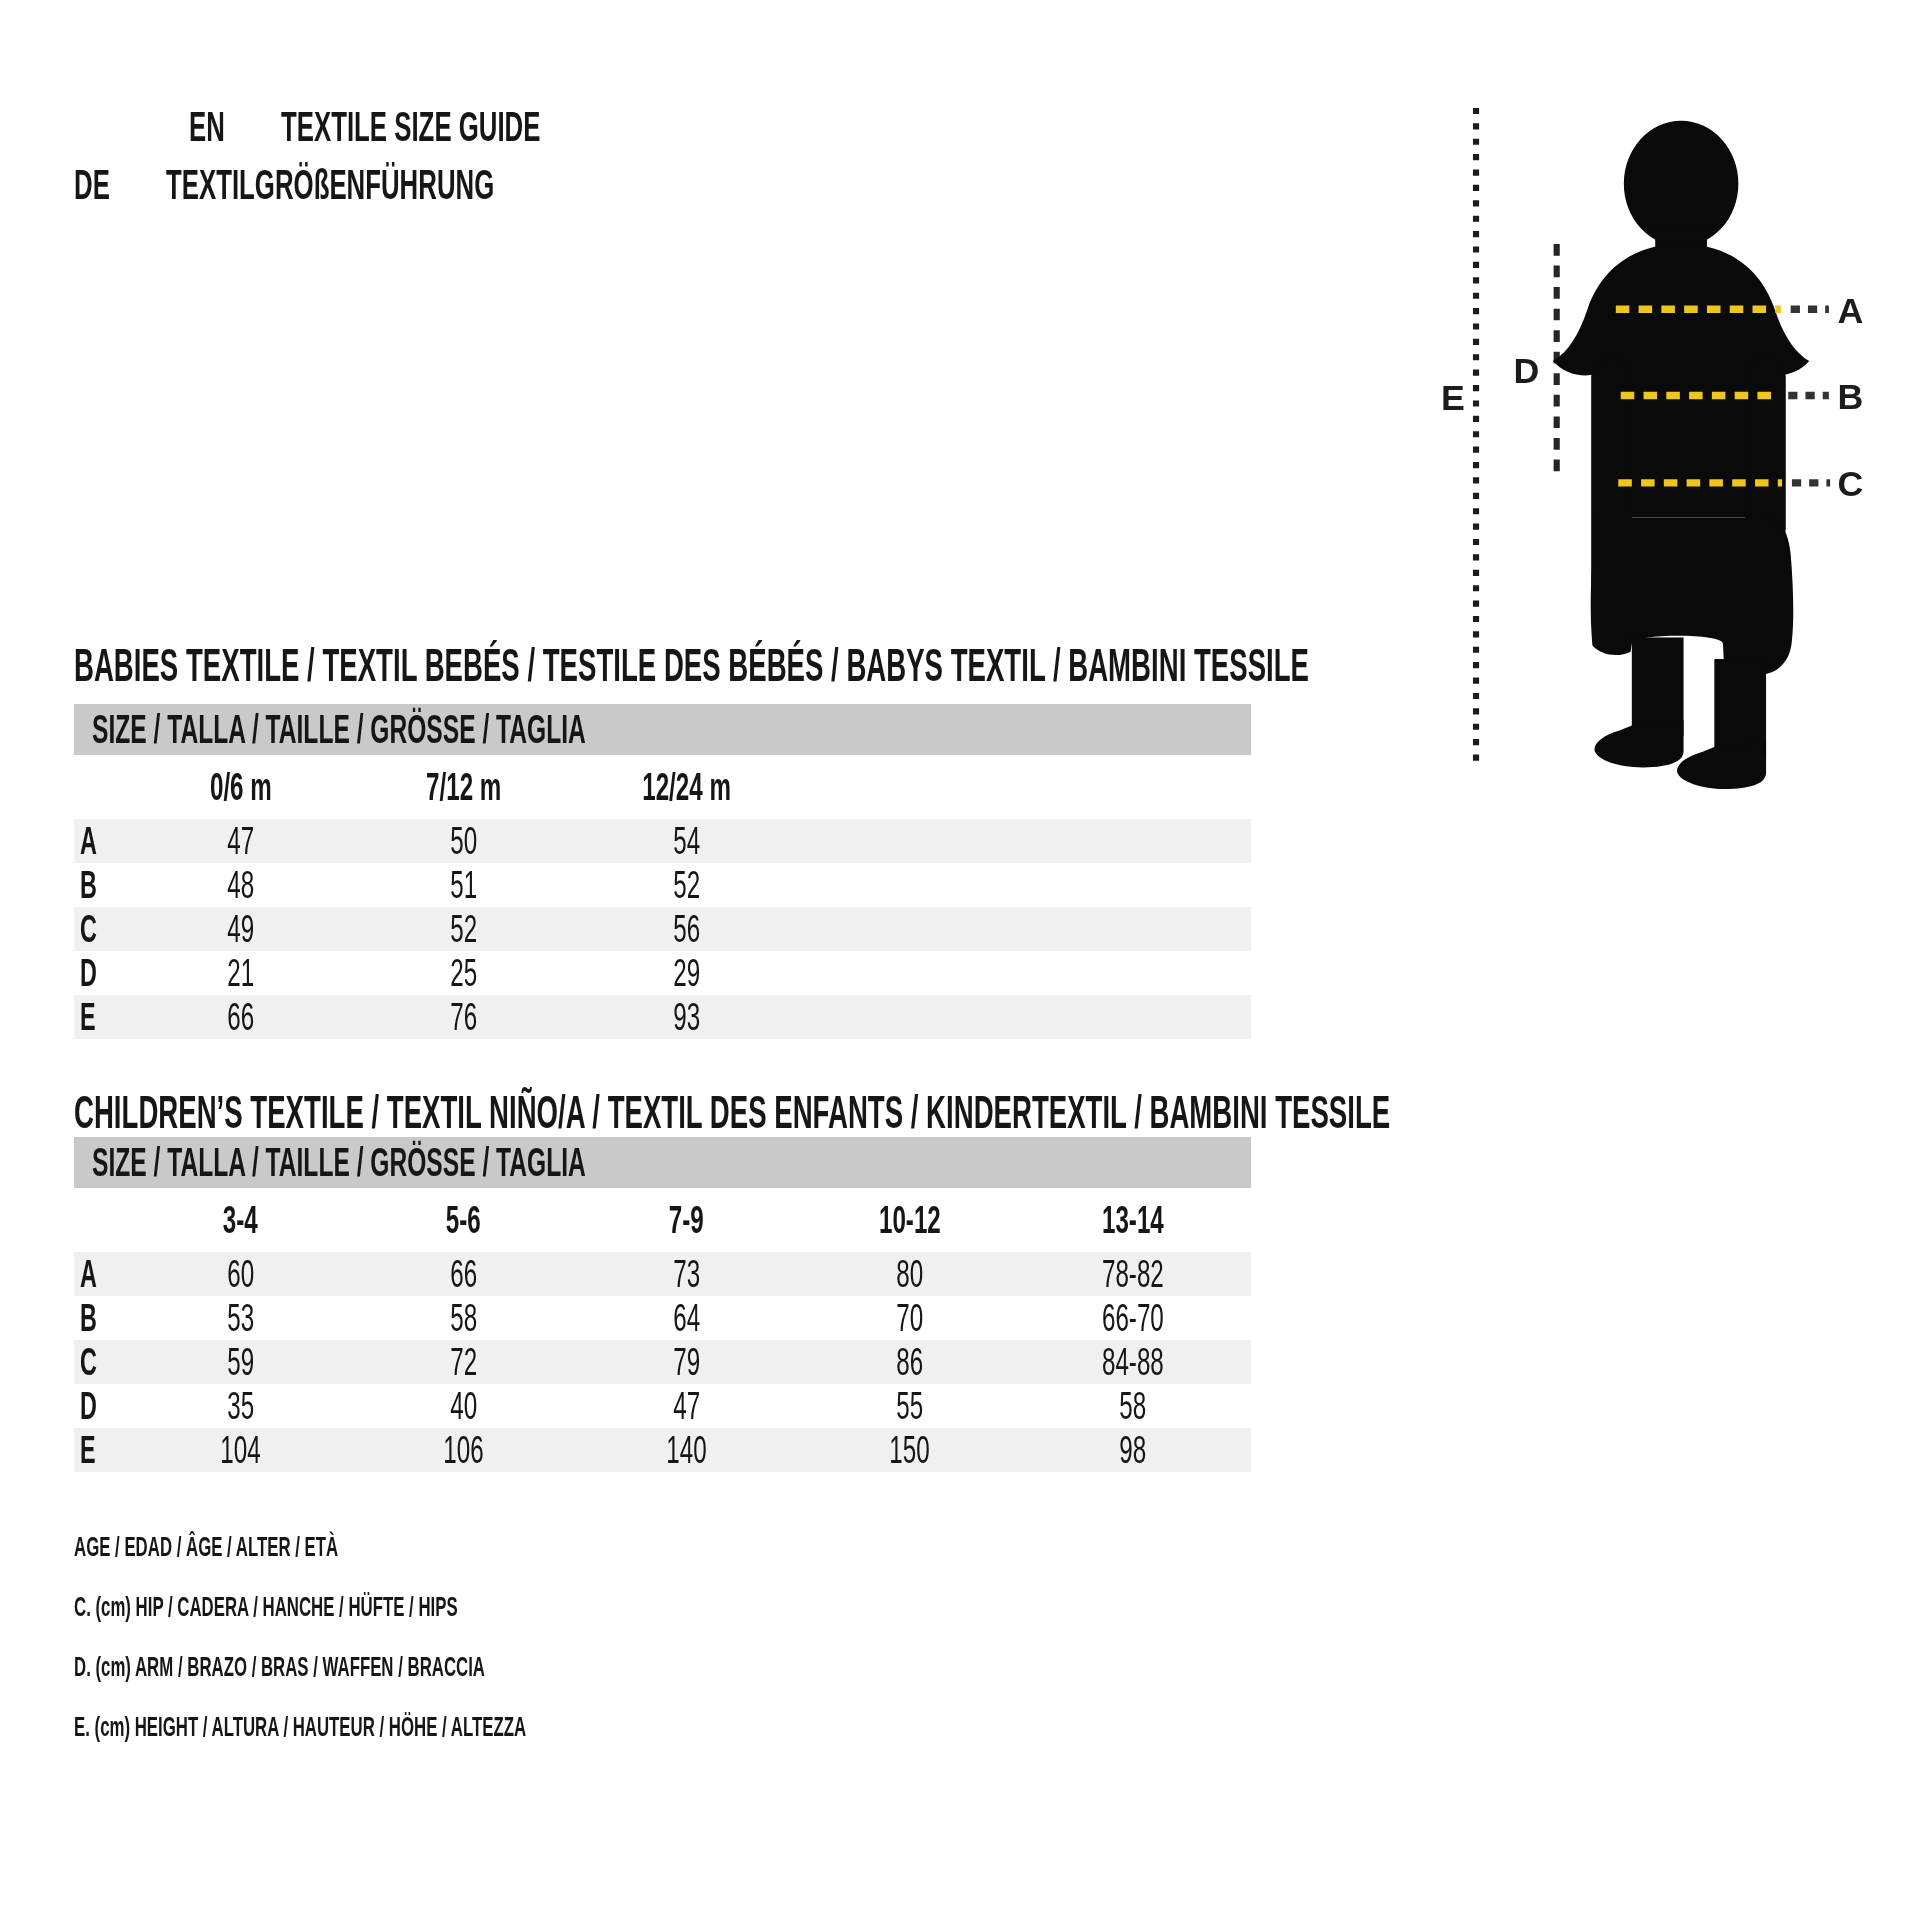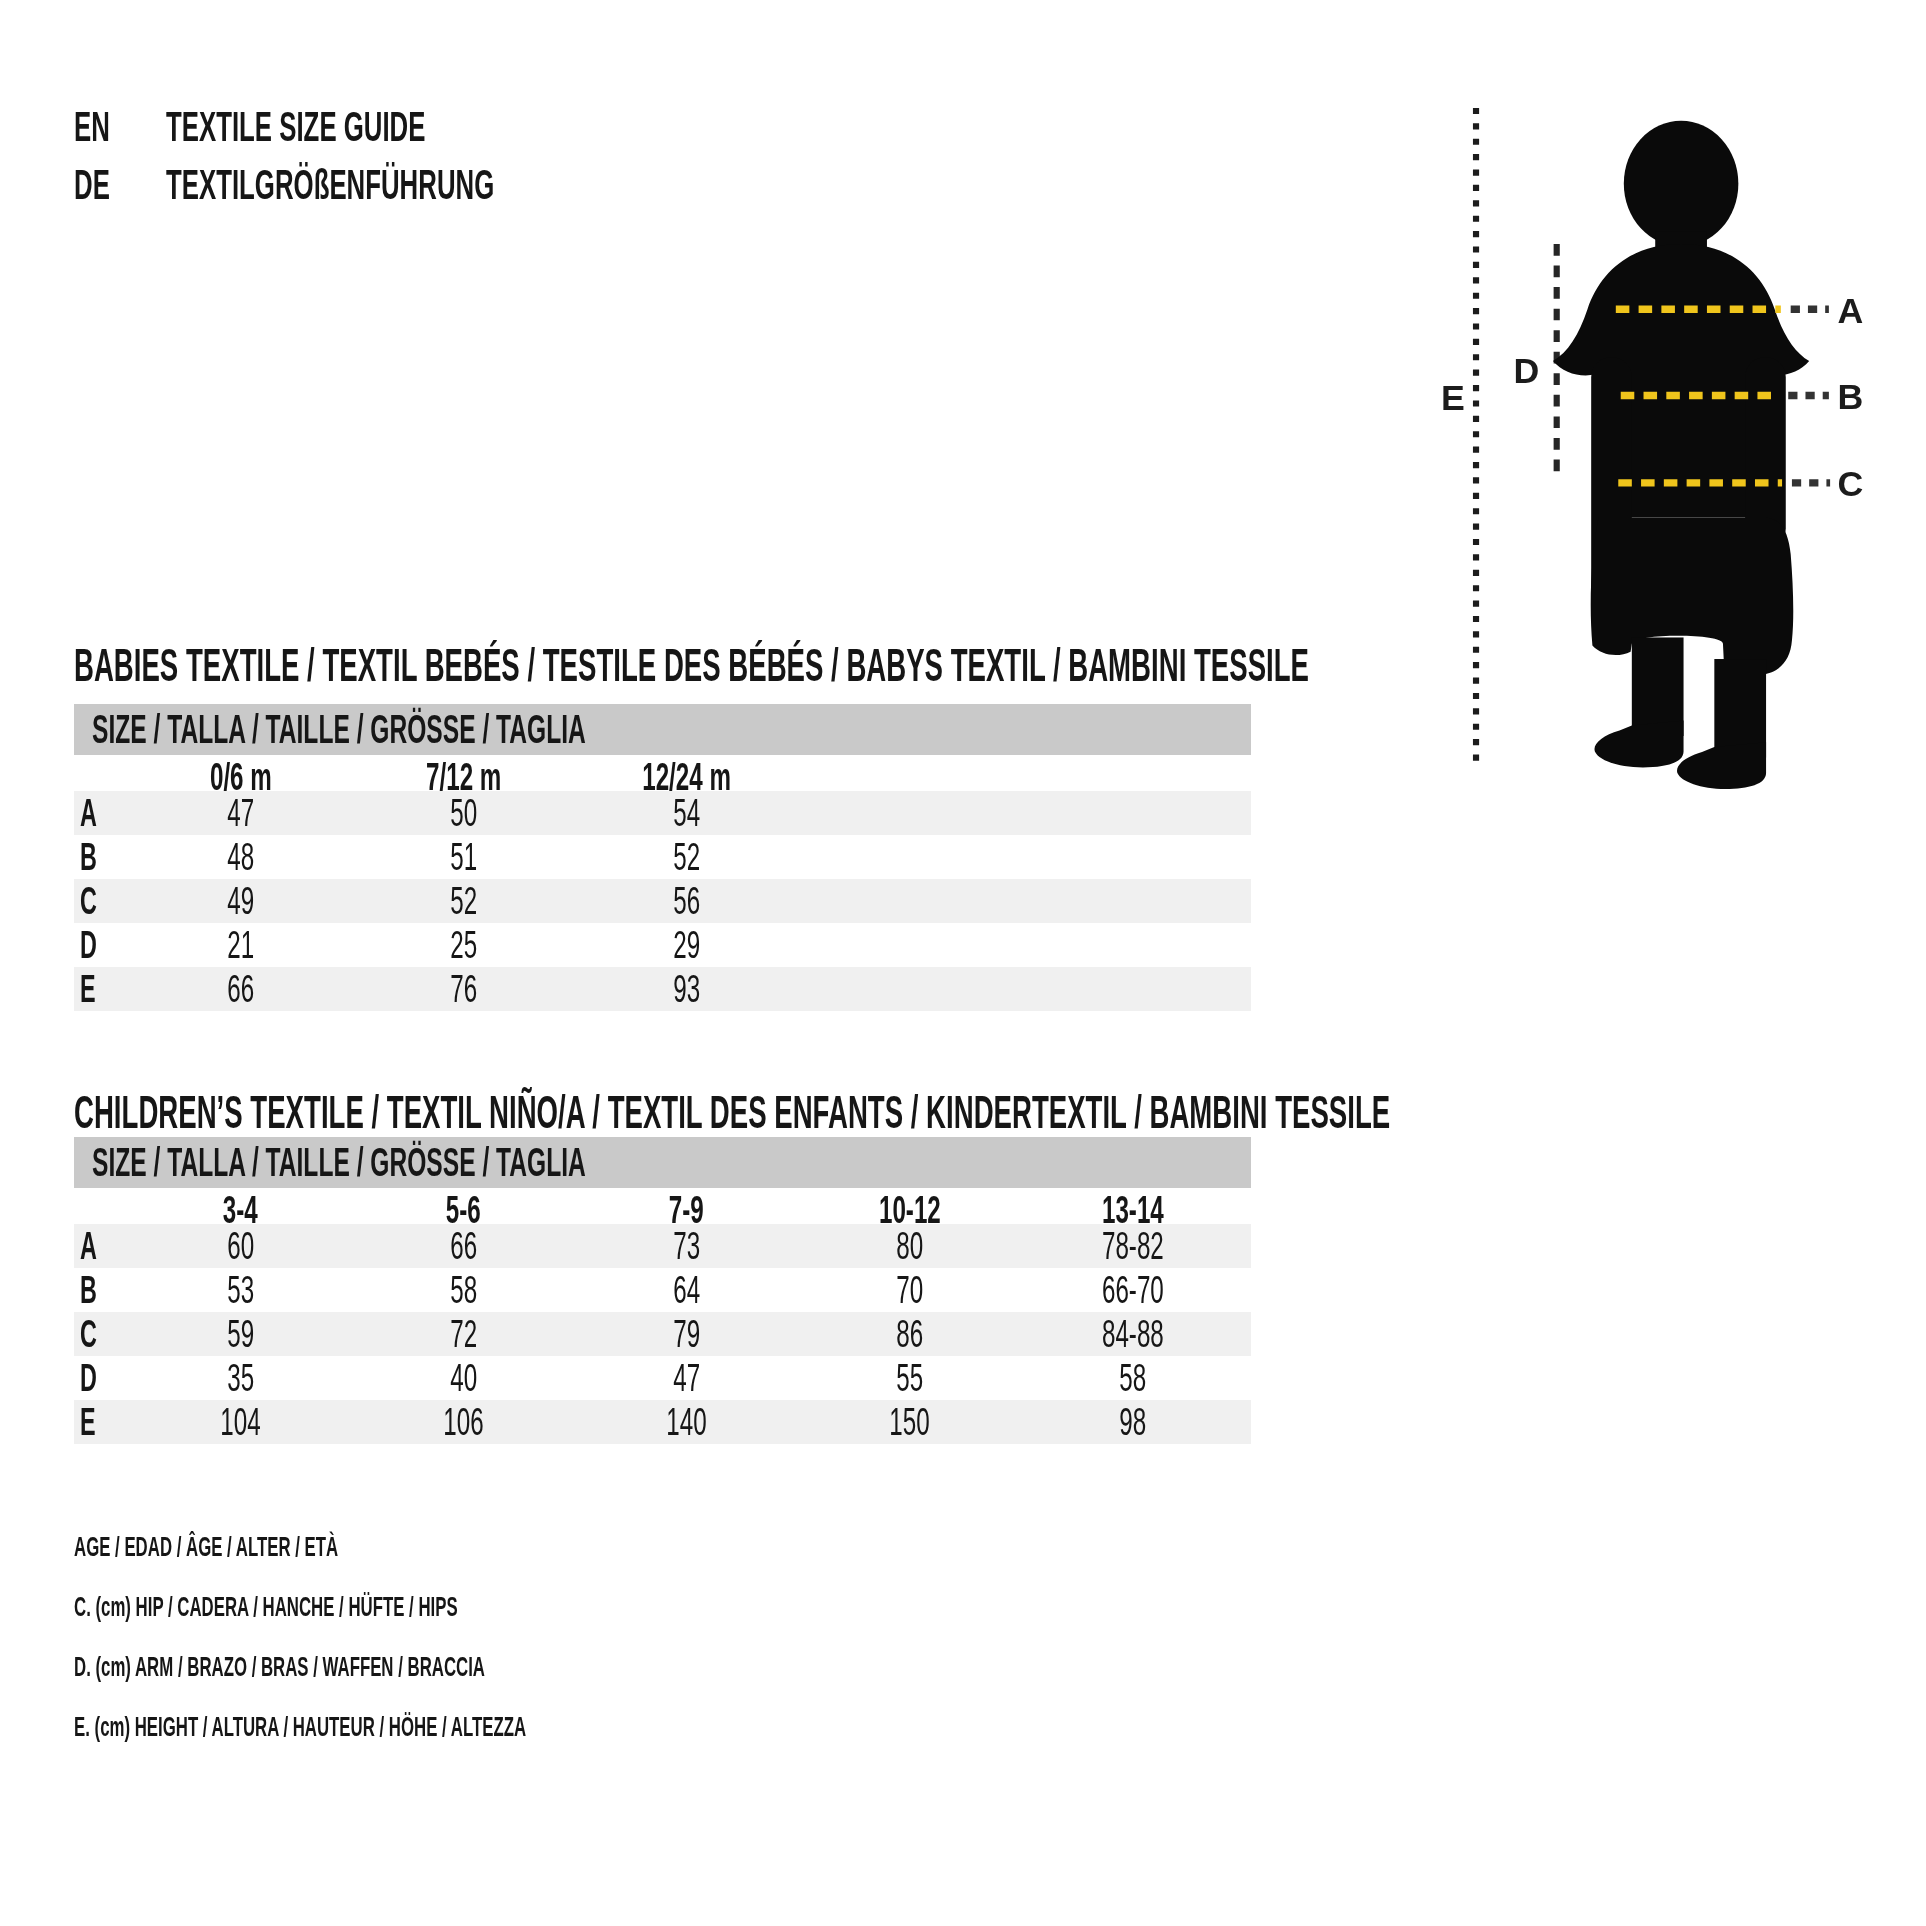--- a/index.html
+++ b/index.html
@@ -5,29 +5,29 @@
   html,body{margin:0;padding:0;background:#ffffff;}
   #canvas{
     position:relative;width:1926px;height:1926px;background:#fff;overflow:hidden;
     font-family:"Liberation Sans","DejaVu Sans",sans-serif;color:#161616;
   }
   
   .cx{display:inline-block;transform:scaleX(0.60);transform-origin:0 50%;white-space:nowrap;}
   .cxc{display:inline-block;transform:scaleX(0.62);transform-origin:50% 50%;white-space:nowrap;}
   
   .langs{position:absolute;left:74px;top:97px;}
-  .lang-row{display:flex;height:58px;align-items:center;font-size:43px;font-weight:700;}
+  .lang-row{display:flex;height:58px;align-items:center;font-size:43px;font-weight:700;justify-content:flex-end;}
   .lang-code{width:92px;flex:0 0 92px;}
   
   .sec-heading{position:absolute;left:74px;font-size:46px;font-weight:700;line-height:49px;}
   
   .sizetable{position:absolute;left:74px;width:1177px;}
   .size-bar{height:51px;background:#c9c9c9;display:flex;align-items:center;padding-left:18px;box-sizing:border-box;
     font-size:41px;font-weight:700;}
-  .thead{display:grid;align-items:center;height:36px;font-size:39px;font-weight:700;}
+  .thead{display:grid;align-items:center;height:64px;font-size:39px;font-weight:700;}
   .trow{display:grid;align-items:center;height:44px;font-size:39px;}
   .g3{grid-template-columns:55px 223px 223px 223px;}
   .g5{grid-template-columns:55px 223px 223px 223px 223px 223px;}
   .zebra{background:#f0f0f0;}
   .rowlabel{padding-left:6.2px;font-weight:700;font-size:39px;}
   .cell{text-align:center;}
   
   .legend{position:absolute;left:74px;top:1517px;}
   .legend-line{height:60px;display:flex;align-items:center;font-size:28px;font-weight:700;}
   

